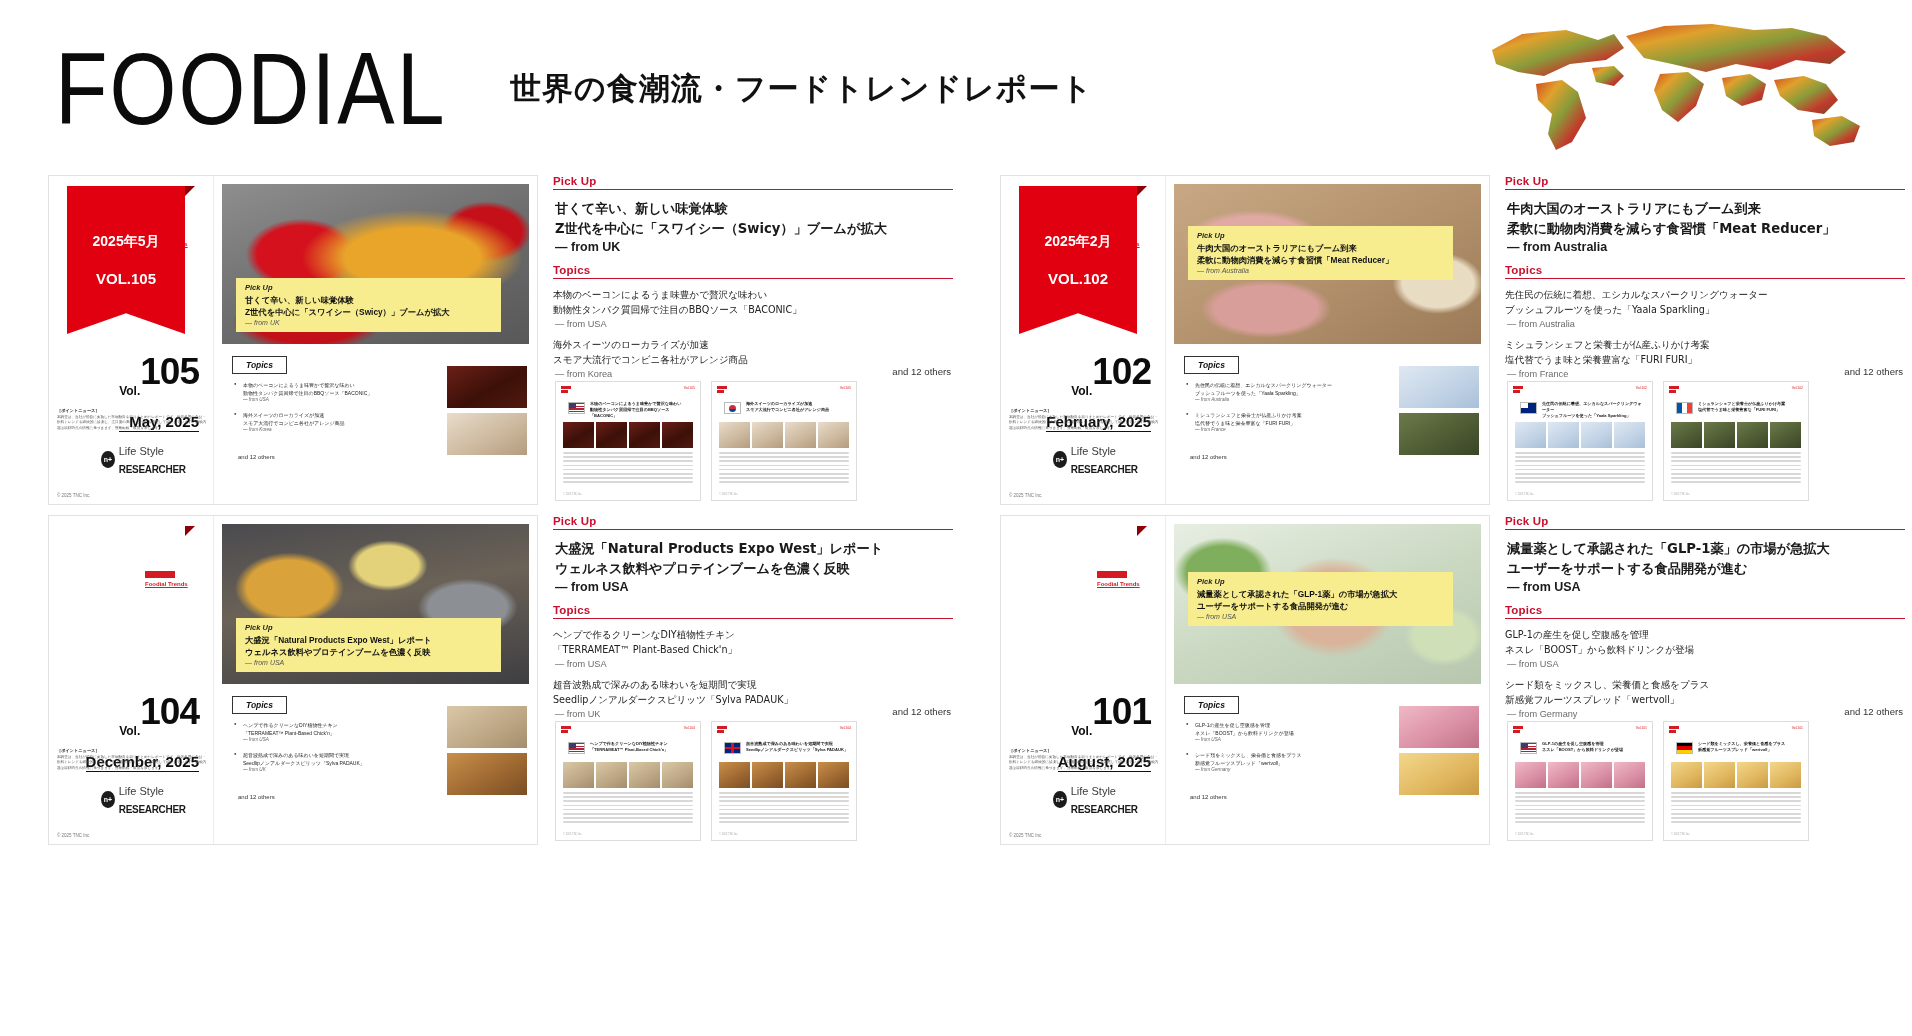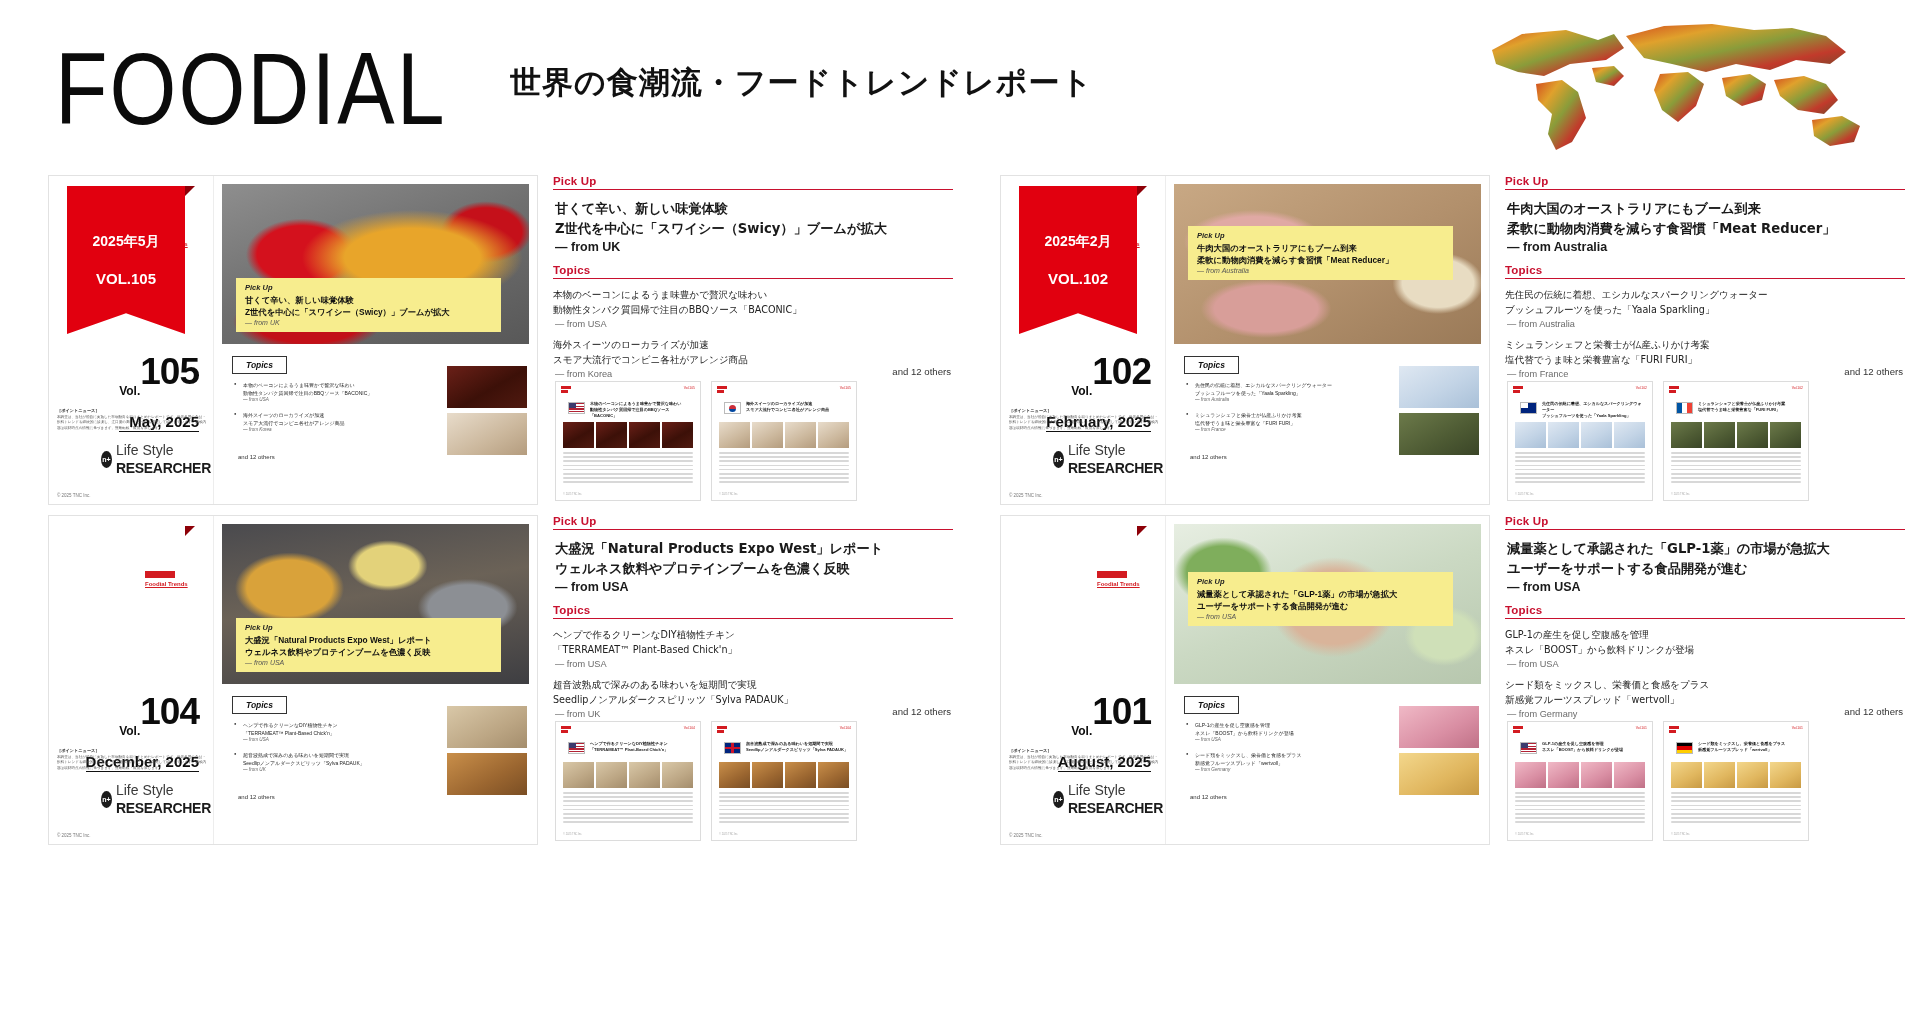--- a/index.html
+++ b/index.html
@@ -14,21 +14,21 @@
   
   .header { position: absolute; left: 0; top: 0; width: 1912px; height: 170px; }
   .brand-logo {
     position: absolute; left: 55px; top: 38px;
     font-size: 86px; font-weight: 400; letter-spacing: 2px;
     color: #0b0b0b; line-height: 1;
     font-family: "Liberation Sans", sans-serif;
     transform: scaleY(1.18); transform-origin: left top;
   }
   .brand-subtitle {
-    position: absolute; left: 510px; top: 62px;
+    position: absolute; left: 510px; top: 68px;
     font-size: 31px; font-weight: 700; color: #111;
     letter-spacing: 1px;
     font-family: "DejaVu Sans", sans-serif;
   }
   .worldmap { position: absolute; right: 18px; top: 14px; width: 420px; height: 145px; }
   .worldmap svg { width: 100%; height: 100%; display: block; }
 
   
   .grid {
     position: absolute; left: 0; top: 175px;
@@ -81,22 +81,22 @@
   .slide-note b { font-size: 4.2px; color: #222; }
   .ls-logo {
     position: absolute; left: 52px; bottom: 27px;
     display: flex; align-items: center; gap: 4px;
   }
   .ls-logo .mark {
     width: 17px; height: 17px; border-radius: 50%;
     background: #1b1b1b; color:#fff; font-size: 7px; font-weight: 700;
     display:flex;align-items:center;justify-content:center;
   }
-  .ls-logo .txt1 { font-size: 14px; color: #3a3a3a; line-height: 1; }
-  .ls-logo .txt2 { font-size: 14px; font-weight: 700; color: #1a1a1a; line-height: 1.05; letter-spacing: -.3px; }
+  .ls-logo .txt1 { font-size: 11px; color: #3a3a3a; line-height: 1; }
+  .ls-logo .txt2 { font-size: 10px; font-weight: 700; color: #1a1a1a; line-height: 1.05; letter-spacing: -.3px; }
   .copyright { position: absolute; left: 8px; bottom: 6px; font-size: 4.5px; color: #777; }
 
   
   .ribbon {
     position: absolute; left: 18px; top: 10px;
     width: 118px; height: 148px;
     background: #e1000f; color: #fff;
     display: flex; flex-direction: column; align-items: center; justify-content: center;
     gap: 19px;
     clip-path: polygon(0 0,100% 0,100% 100%,50% 86%,0 100%);

